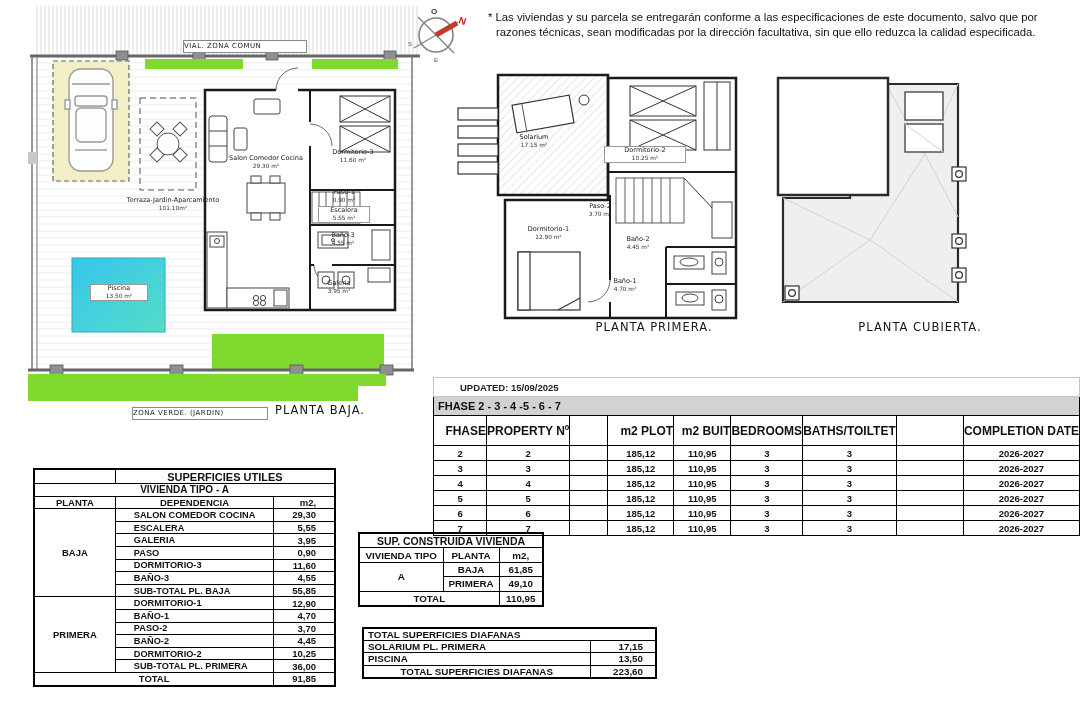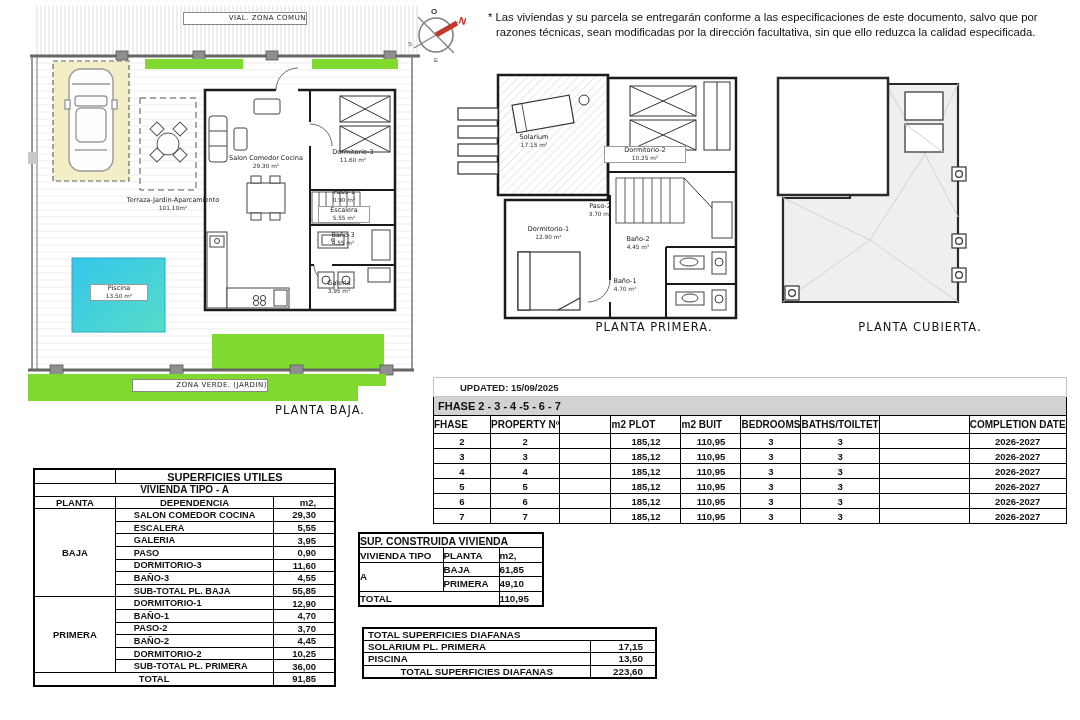--- a/index.html
+++ b/index.html
@@ -7,51 +7,51 @@
           font-family:"Liberation Sans","DejaVu Sans",sans-serif;color:#111;}
   .abs{position:absolute;}
   
   .plan{position:absolute;}
   .plan svg{position:absolute;left:0;top:0;}
   .rl{position:absolute;text-align:center;font-size:6.5px;line-height:7.5px;color:#222;
       font-family:"DejaVu Sans",sans-serif;}
   .rl .ar{font-size:5.8px;color:#333;}
   .rl.boxed{background:#fff;border:0.5px solid #999;padding:0 2px;}
   .zone-lbl{position:absolute;background:#fff;border:1px solid #888;font-size:7px;line-height:11px;
-            text-align:right;color:#222;letter-spacing:0.5px;font-family:"DejaVu Sans",sans-serif;}
+            text-align:left;color:#222;letter-spacing:0.5px;font-family:"DejaVu Sans",sans-serif;margin-top:28px;}
   .plan-title{position:absolute;font-size:11.5px;letter-spacing:1px;color:#151515;text-align:center;
               font-family:"DejaVu Sans",sans-serif;}
   
   .disclaimer{position:absolute;left:488px;top:10px;width:556px;font-size:11.3px;line-height:14.5px;
               color:#101010;text-indent:-8px;padding-left:8px;}
   
   table{border-collapse:collapse;table-layout:fixed;}
   table.phases{position:absolute;left:433px;top:377px;}
   table.phases td{overflow:hidden;white-space:nowrap;}
   table.phases tr.updated td{border:1px solid #c4c4c4;font-size:9.5px;font-weight:700;height:14px;
                              text-align:left;padding:2px 0 2px 26px;color:#222;}
   table.phases tr.band td{background:#d2d2d2;border:1px solid #000;font-size:11px;font-weight:700;
                           height:14px;padding:2px 4px;text-align:left;}
-  table.phases tr.hdr td{border:1px solid #000;font-weight:700;font-size:10px;text-align:left;height:15px;padding:1px 0;}
+  table.phases tr.hdr td{border:1px solid #000;font-weight:700;font-size:12px;text-align:right;height:15px;padding:7px 0;}
   table.phases tr.data td{border:1px solid #000;font-weight:700;font-size:9.5px;text-align:center;height:12px;padding:1px 0;}
   table.phases td.gap{border:none;background:#fff;}
   
   table.sup{position:absolute;left:33px;top:468px;border:2px solid #000;}
   table.sup td{border:1px solid #000;font-weight:700;font-size:9.5px;height:11.6px;padding:0 18px;
                overflow:hidden;white-space:nowrap;}
   table.sup td.t1{font-size:11px;text-align:center;height:13px;}
   table.sup td.t2{font-size:10px;text-align:center;}
   table.sup td.hd{text-align:center;}
   table.sup td.dep{text-align:left;font-size:9.2px;}
   table.sup td.val{text-align:right;}
   table.sup td.plc{text-align:center;vertical-align:middle;}
   
   table.cons{position:absolute;left:358px;top:532px;border:2px solid #000;}
   table.cons td{border:1px solid #000;font-weight:700;font-size:9.8px;height:13.4px;padding:0 0;
-                text-align:left;overflow:hidden;white-space:nowrap;}
+                text-align:center;overflow:hidden;white-space:nowrap;}
   table.cons td.t1{font-size:10.5px;}
   
   table.dia{position:absolute;left:362px;top:627px;border:2px solid #000;}
   table.dia td{border:1px solid #000;font-weight:700;font-size:9.8px;height:11.2px;padding:0 4px;
                overflow:hidden;white-space:nowrap;}
   table.dia td.lab{text-align:left;}
   table.dia td.val{text-align:right;padding-right:12px;}
   table.dia td.tc{text-align:center;}
   
   .notes{position:absolute;left:742px;top:531px;font-size:11px;color:#1a1a1a;line-height:14px;}

